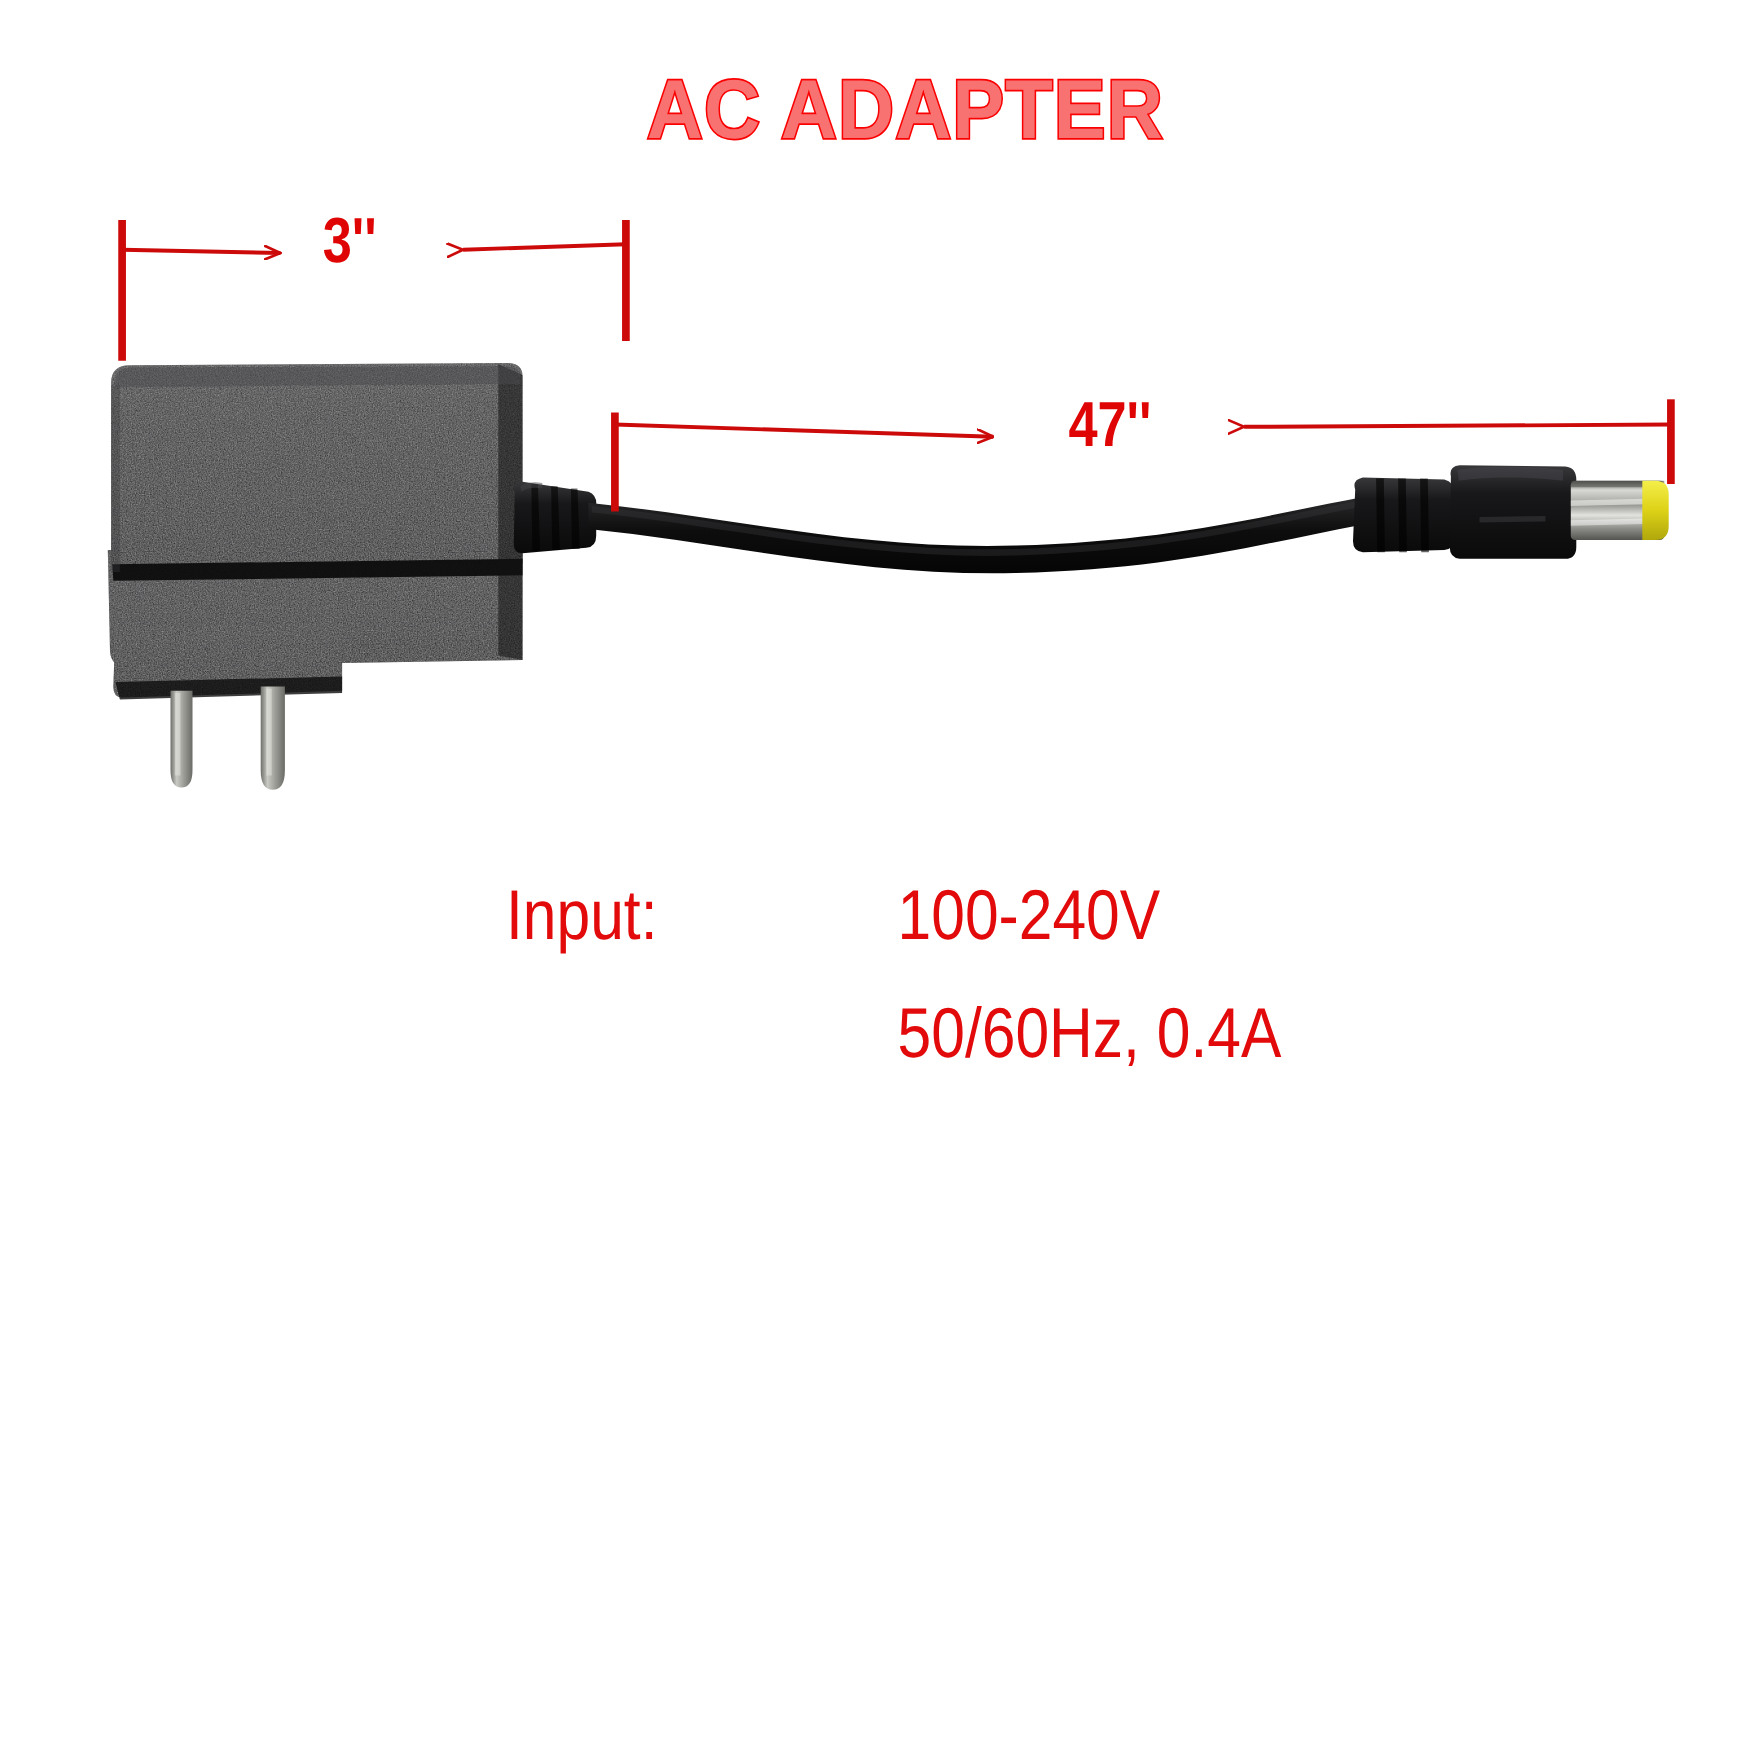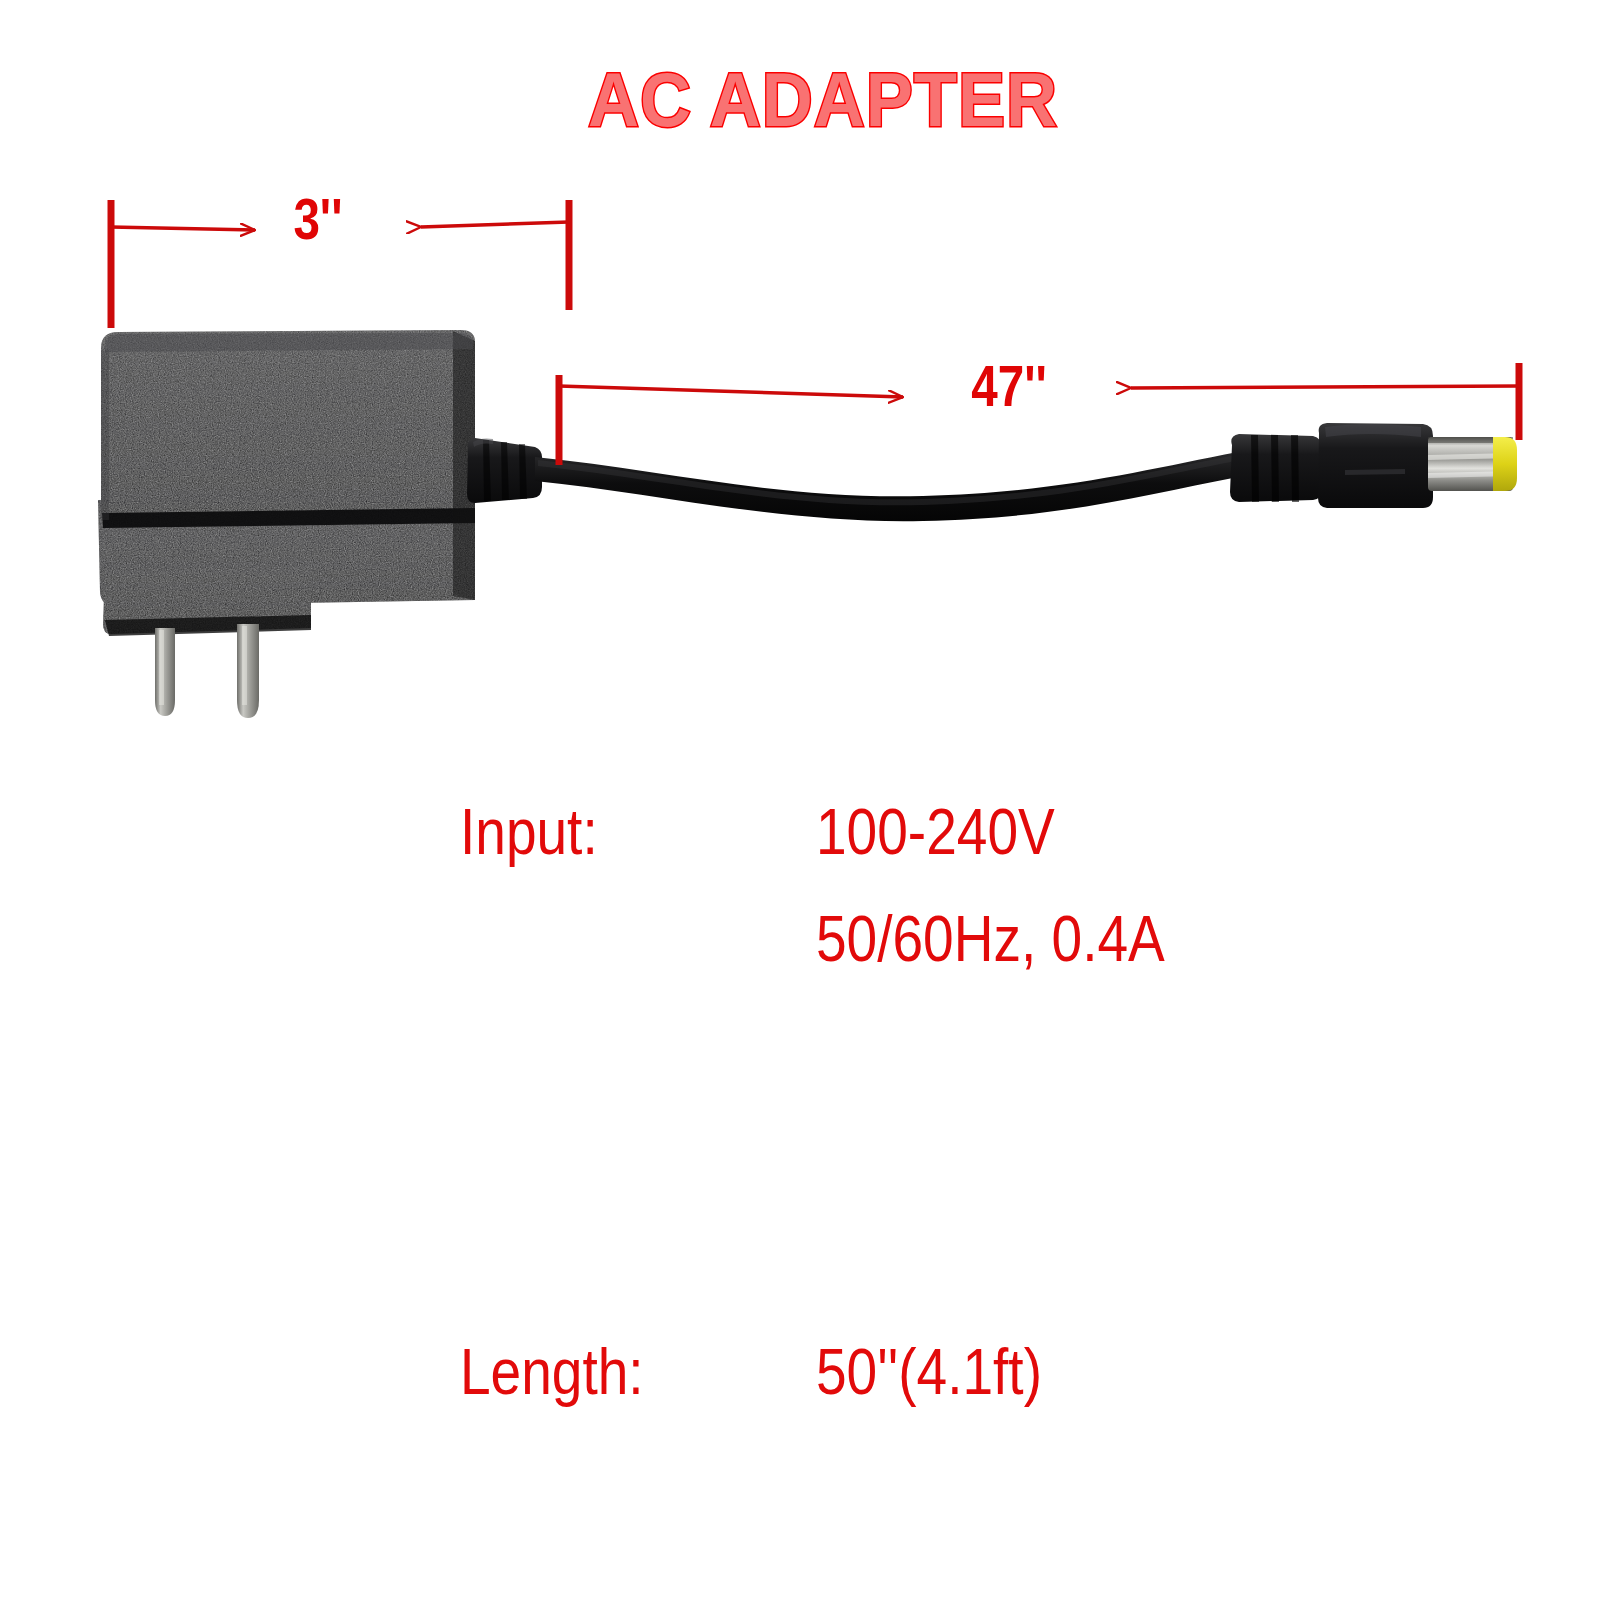--- a/index.html
+++ b/index.html
@@ -278,20 +278,16 @@
 
   <div id="specs">
 
     <div class="spec-row">
       <span class="spec-label sp-input-l1">Input:</span>
       <span class="spec-value sp-input-l1">100-240V</span>
       <span class="spec-value sp-input-l2">50/60Hz, 0.4A</span>
     </div>
 
 
-    <div class="spec-row">
-      <span class="spec-label sp-length">Length:</span>
-      <span class="spec-value sp-length">50''(4.1ft)</span>
-    </div>
 
   </div>
 
 </div>
 
 </body></html>

